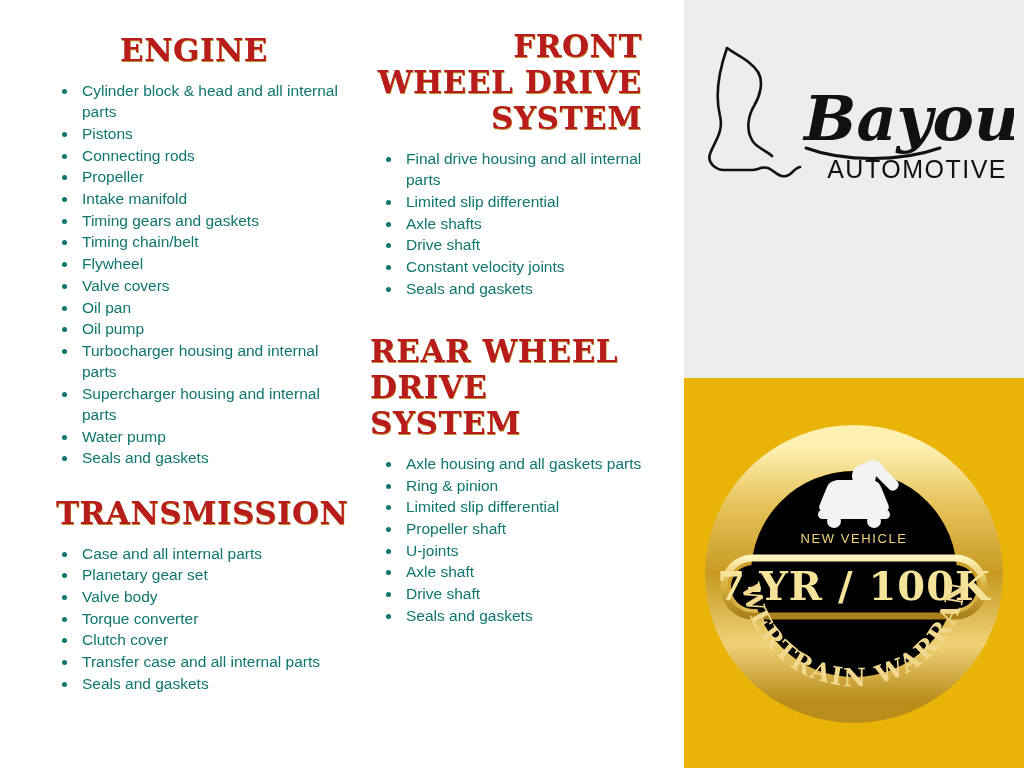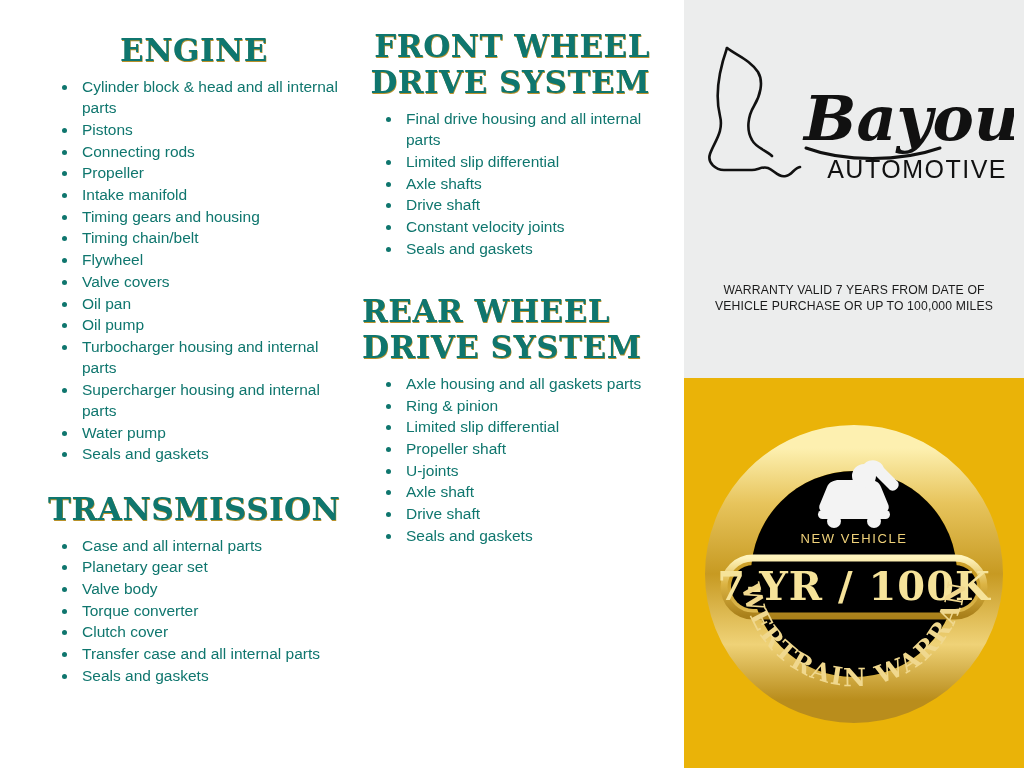--- a/index.html
+++ b/index.html
@@ -39,26 +39,26 @@
     width: 300px;
   }
   .col-right {
     left: 354px;
     width: 300px;
   }
 
   .section-title {
     font-family: "DejaVu Serif", serif;
     font-weight: bold;
-    color: #0f766e;
+    color: #b91c1c;
     font-size: 31px;
     line-height: 36px;
     letter-spacing: 0.5px;
     text-align: center;
-    margin: 4px;
+    margin: 12px;
     text-shadow: 0.5px 0.5px 0 #b8912a;
   }
   .title-engine {
     margin-top: 32px;
   }
   .title-transmission {
     margin-top: 26px;
   }
   .title-fwd {
     margin-top: 28px;
@@ -153,21 +153,21 @@
 
     <div class="col col-left">
 
       <h2 class="section-title title-engine">ENGINE</h2>
       <ul class="items">
         <li>Cylinder block &amp; head and all internal parts</li>
         <li>Pistons</li>
         <li>Connecting rods</li>
         <li>Propeller</li>
         <li>Intake manifold</li>
-        <li>Timing gears and housing</li>
+        <li>Timing gears and gaskets</li>
         <li>Timing chain/belt</li>
         <li>Flywheel</li>
         <li>Valve covers</li>
         <li>Oil pan</li>
         <li>Oil pump</li>
         <li>Turbocharger housing and internal parts</li>
         <li>Supercharger housing and internal parts</li>
         <li>Water pump</li>
         <li>Seals and gaskets</li>
       </ul>
@@ -229,24 +229,20 @@
           <g fill="#111">
             <text x="110" y="120" font-family="DejaVu Serif, serif" font-size="62" font-style="italic" font-weight="bold">Bayou</text>
           </g>
 
           <path d="M112 128 C150 142, 206 142, 246 128" fill="none" stroke="#111" stroke-width="3" stroke-linecap="round"></path>
 
           <text x="313" y="158" text-anchor="end" font-family="Liberation Sans, sans-serif" font-size="25" letter-spacing="1.5" fill="#111">AUTOMOTIVE</text>
         </svg>
       </div>
 
-      <div class="warranty-note">
-        <div>WARRANTY VALID 7 YEARS FROM DATE OF</div>
-        <div>VEHICLE PURCHASE OR UP TO 100,000 MILES</div>
-      </div>
     </div>
 
     <div class="rail-bottom">
       <svg class="badge-svg" width="320" height="370" viewBox="0 0 320 370">
         <defs>
           <linearGradient id="goldRing" x1="0" y1="0" x2="0" y2="1">
             <stop offset="0%" stop-color="#fdf0b0"></stop>
             <stop offset="22%" stop-color="#e7c45c"></stop>
             <stop offset="50%" stop-color="#c79a22"></stop>
             <stop offset="78%" stop-color="#efd277"></stop>

